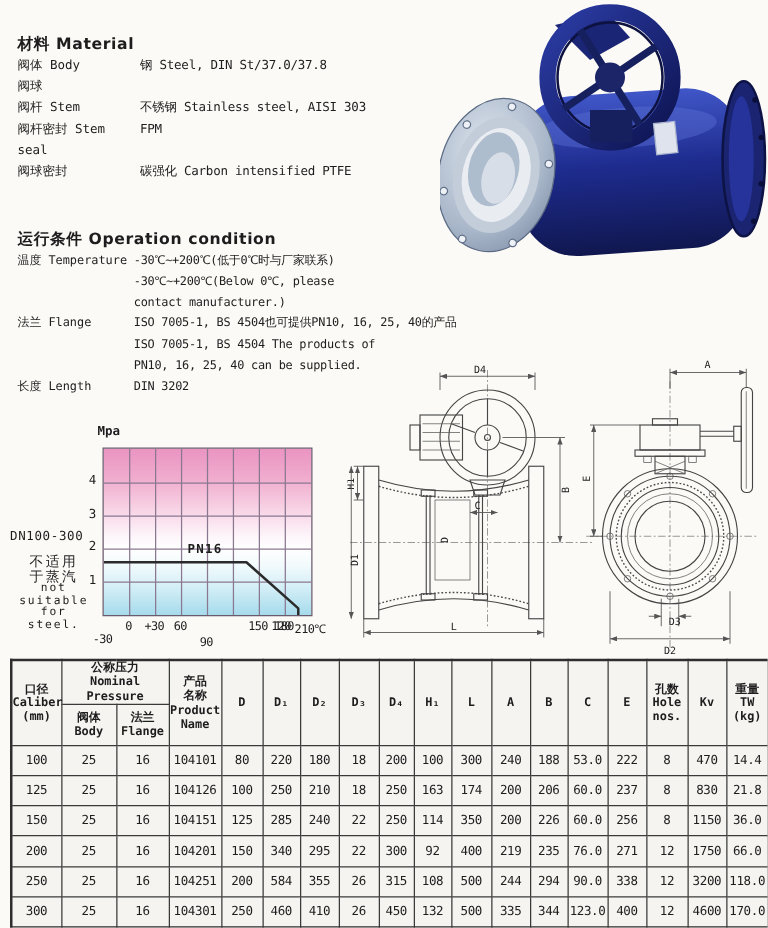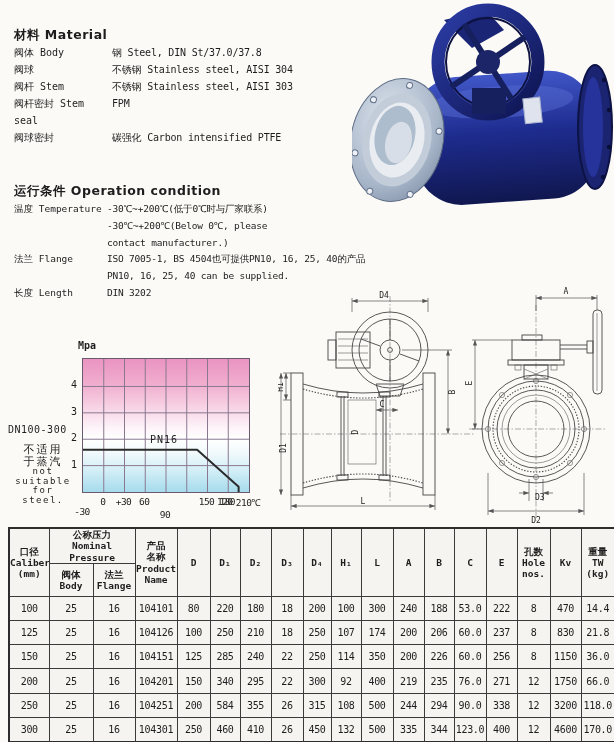--- a/index.html
+++ b/index.html
@@ -29,21 +29,21 @@
   #mpa-label{position:absolute;left:20px;top:2px;font-size:10px;font-weight:bold}
   #plot{
     position:absolute;left:24px;top:20px;width:166px;height:133px;
     border:1.4px solid #6a5a6e;
     background:linear-gradient(180deg,#ea94c2 0%,#f0accd 18%,#f8d6e7 38%,
       #fdf4f9 52%,#ffffff 60%,#f2fafc 70%,#d2eef6 84%,#a6dbec 100%);
   }
   #plot-svg{position:absolute;left:0;top:0}
   .ytick{position:absolute;left:2px;width:17px;text-align:right;font-size:10px}
   .xtick{position:absolute;width:34px;text-align:center;font-size:9.5px;letter-spacing:-.5px}
-  #pn-label{position:absolute;left:92px;top:96px;font-size:10px;font-weight:normal;letter-spacing:1px}
+  #pn-label{position:absolute;left:92px;top:96px;font-size:10px;font-weight:bold;letter-spacing:1px}
   #dn-note{position:absolute;left:8px;top:424px;font-size:10px;letter-spacing:.5px}
   #steam-note{position:absolute;left:0;top:444px;width:86px;text-align:center}
   #steam-note .cn{font-size:11px;letter-spacing:2px;line-height:11.5px}
   #steam-note .en{font-size:9px;letter-spacing:1.5px;line-height:9.5px}
 
   
   #drawing-side{position:absolute;left:278px;top:288px}
   #drawing-front{position:absolute;left:463px;top:283px}
   #photo{position:absolute;left:352px;top:2px}
   .dwg{stroke:#454545;fill:none;stroke-width:.9}
@@ -73,21 +73,20 @@
 <div class="page">
 
   <h3 class="sec-heading" id="material-heading">材料 Material</h3>
   <div id="material-rows">
       <div class="mrow">
         <span class="mlabel">阀体 Body</span>
         <span class="mvalue">钢 Steel, DIN St/37.0/37.8</span>
       </div>
       <div class="mrow">
         <span class="mlabel">阀球</span>
-        <span class="mvalue">不锈钢 Stainless steel, AISI 304</span>
       </div>
       <div class="mrow">
         <span class="mlabel">阀杆 Stem</span>
         <span class="mvalue">不锈钢 Stainless steel, AISI 303</span>
       </div>
       <div class="mrow">
         <span class="mlabel">阀杆密封 Stem seal</span>
         <span class="mvalue">FPM</span>
       </div>
       <div class="mrow">
@@ -103,20 +102,21 @@
         <div class="olines">
           <div class="oline">-30℃~+200℃(低于0℃时与厂家联系)</div>
           <div class="oline">-30℃~+200℃(Below 0℃, please</div>
           <div class="oline">contact manufacturer.)</div>
         </div>
       </div>
       <div class="orow">
         <span class="olabel">法兰 Flange</span>
         <div class="olines">
           <div class="oline">ISO 7005-1, BS 4504也可提供PN10, 16, 25, 40的产品</div>
+          <div class="oline">ISO 7005-1, BS 4504 The products of</div>
           <div class="oline">PN10, 16, 25, 40 can be supplied.</div>
         </div>
       </div>
       <div class="orow">
         <span class="olabel">长度 Length</span>
         <div class="olines">
           <div class="oline">DIN 3202</div>
         </div>
       </div>
     </div>
@@ -418,21 +418,21 @@
         <tr>
           <td>125</td>
           <td>25</td>
           <td>16</td>
           <td>104126</td>
           <td>100</td>
           <td>250</td>
           <td>210</td>
           <td>18</td>
           <td>250</td>
-          <td>107</td>
+          <td>163</td>
           <td>174</td>
           <td>200</td>
           <td>206</td>
           <td>60.0</td>
           <td>237</td>
           <td>8</td>
           <td>830</td>
           <td>21.8</td>
         </tr>
         <tr>

